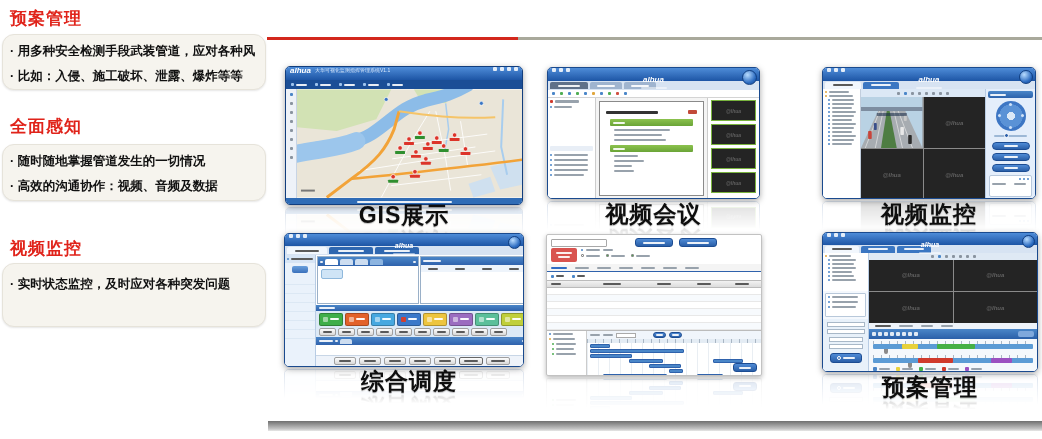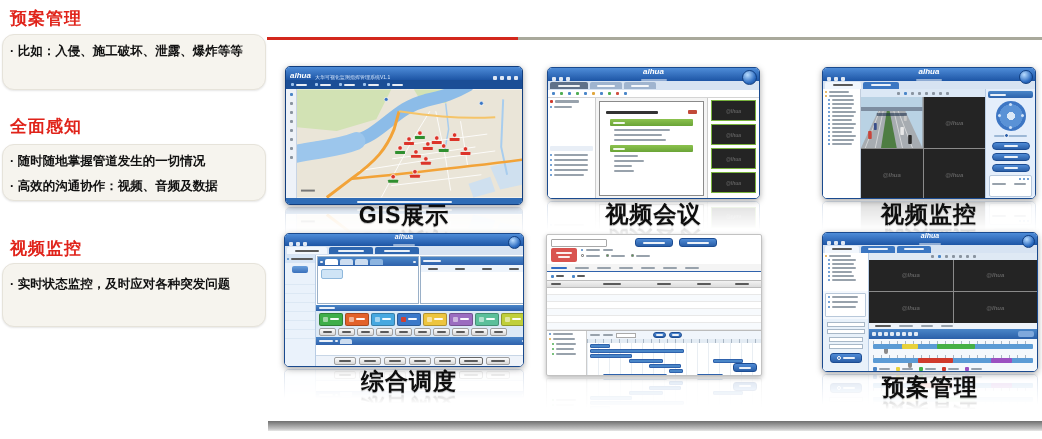--- a/index.html
+++ b/index.html
@@ -18,21 +18,21 @@
 .bottom-bar{position:absolute;left:268px;top:421px;width:774px;height:10px;background:linear-gradient(#6f6f6f,#c6c6c6 80%,#e8e8e8)}
 
 
 .app{position:absolute;border-radius:5px;box-shadow:0 2px 6px rgba(0,0,0,.35);overflow:hidden;background:#fff;
      -webkit-box-reflect:below 2px linear-gradient(to bottom,transparent 78%,rgba(0,0,0,.16))}
 .caption{position:absolute;text-align:center;font-size:23px;font-weight:bold;color:#0e0e0e;letter-spacing:1px;
      text-shadow:0 1px 1px rgba(0,0,0,.25);
      -webkit-box-reflect:below -6px linear-gradient(to bottom,transparent 60%,rgba(0,0,0,.22))}
 
 
-.blue-tb{position:relative;display:flex;align-items:flex-end;background:linear-gradient(#4e8cd8,#1d55a5)}
+.blue-tb{position:relative;display:flex;align-items:flex-start;background:linear-gradient(#4e8cd8,#1d55a5)}
 .logo{font-style:italic;font-weight:bold;color:#fff;line-height:1}
 .sublogo{display:block;width:26px;height:2px;background:rgba(255,255,255,.5);border-radius:1px;margin:1px auto 0}
 .globe{position:absolute;border-radius:50%;background:radial-gradient(circle at 35% 30%,#b8dcff,#2a6ac0 65%,#184a92);border:1px solid #123f80;z-index:5}
 .ti{width:4px;height:4px;background:rgba(255,255,255,.85);border-radius:1px;display:inline-block}
 .b{display:inline-block;height:3px;background:#98a2ac;border-radius:1px}
 .bd{display:inline-block;height:2px;background:#5a5a5a;border-radius:1px}
 .bw{display:inline-block;height:2px;background:rgba(255,255,255,.9);border-radius:1px}
 .sq{display:inline-block;width:3px;height:3px;border-radius:1px;flex:none}
 .r{display:flex;align-items:center;gap:2px}
 .vc{background:#242424;display:flex;align-items:center;justify-content:center}
@@ -57,20 +57,21 @@
 .legend{display:flex;align-items:center;gap:6px}
 .legend .chip{width:4px;height:4px;border-radius:1px;flex:none}
 </style>
 </head>
 <body>
 
 <div id="stage">
 
   <div class="red-h" style="top:7px">预案管理</div>
   <div class="txtbox" style="top:34px;height:56px">
+    <div>· 用多种安全检测手段武装管道，应对各种风</div>
     <div>· 比如：入侵、施工破坏、泄露、爆炸等等</div>
   </div>
 
   <div class="red-h" style="top:115px">全面感知</div>
   <div class="txtbox" style="top:144px;height:57px">
     <div>· 随时随地掌握管道发生的一切情况</div>
     <div>· 高效的沟通协作：视频、音频及数据</div>
   </div>
 
   <div class="red-h" style="top:237px">视频监控</div>

